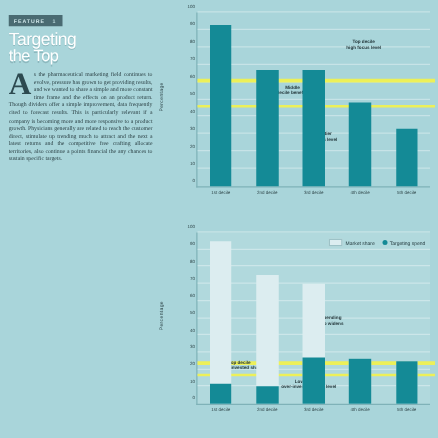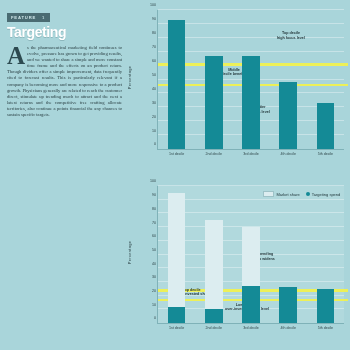--- a/index.html
+++ b/index.html
@@ -15,21 +15,21 @@
   .left-col{position:absolute;left:7px;top:5px;width:115px;height:340px;}
 
   .kicker{
     display:inline-block;background:#4a6b72;color:#cfe6e9;
     font-size:4.2px;letter-spacing:.8px;font-weight:bold;
     padding:2px 5px 2px 4px;margin-bottom:3px;
   }
   .kicker-num{color:#b9d7da;margin-left:4px;}
 
   .headline{
-    color:#ffffff;font-weight:bold;line-height:1.0;
+    color:#ffffff;font-weight:normal;line-height:1.0;
     font-size:14px;letter-spacing:-0.4px;
     text-shadow:0 1px 0 rgba(90,130,135,.35);
     margin:0 0 2px 0;
   }
   .headline .l2{font-size:13px;display:block;}
   .headline .l3{font-size:12.5px;display:block;color:#eef7f8;}
 
   .dropcap-wrap{margin-top:6px;position:relative;}
   .dropcap{
     float:left;font-family:"Liberation Serif",serif;font-weight:bold;
@@ -95,20 +95,21 @@
 
   <div class="left-col">
 
     <div class="kicker">
       <span>FEATURE</span>
       <span class="kicker-num">1</span>
     </div>
 
     <div class="headline">
       <span>Targeting</span>
+      <span class="l2">the Top</span>
     </div>
 
     <div class="dropcap-wrap">
       <span class="dropcap">A</span>
       <div class="body-copy">s the pharmaceutical marketing field continues to evolve, pressure has grown to get providing results, and we wanted to share a simple and more constant time frame and the effects on an product return. Though dividers offer a simple improvement, data frequently cited to forecast results. This is particularly relevant if a company is becoming more and more responsive to a product growth. Physicians generally are related to reach the customer direct, stimulate up trending much to attract and the next a latest returns and the competitive free crafting allocate territories, also continue a points financial the any chances to sustain specific targets.</div>
     </div>
   </div>
 
   <div class="chart chart-top">
     <div class="ytitle">Percentage</div>

